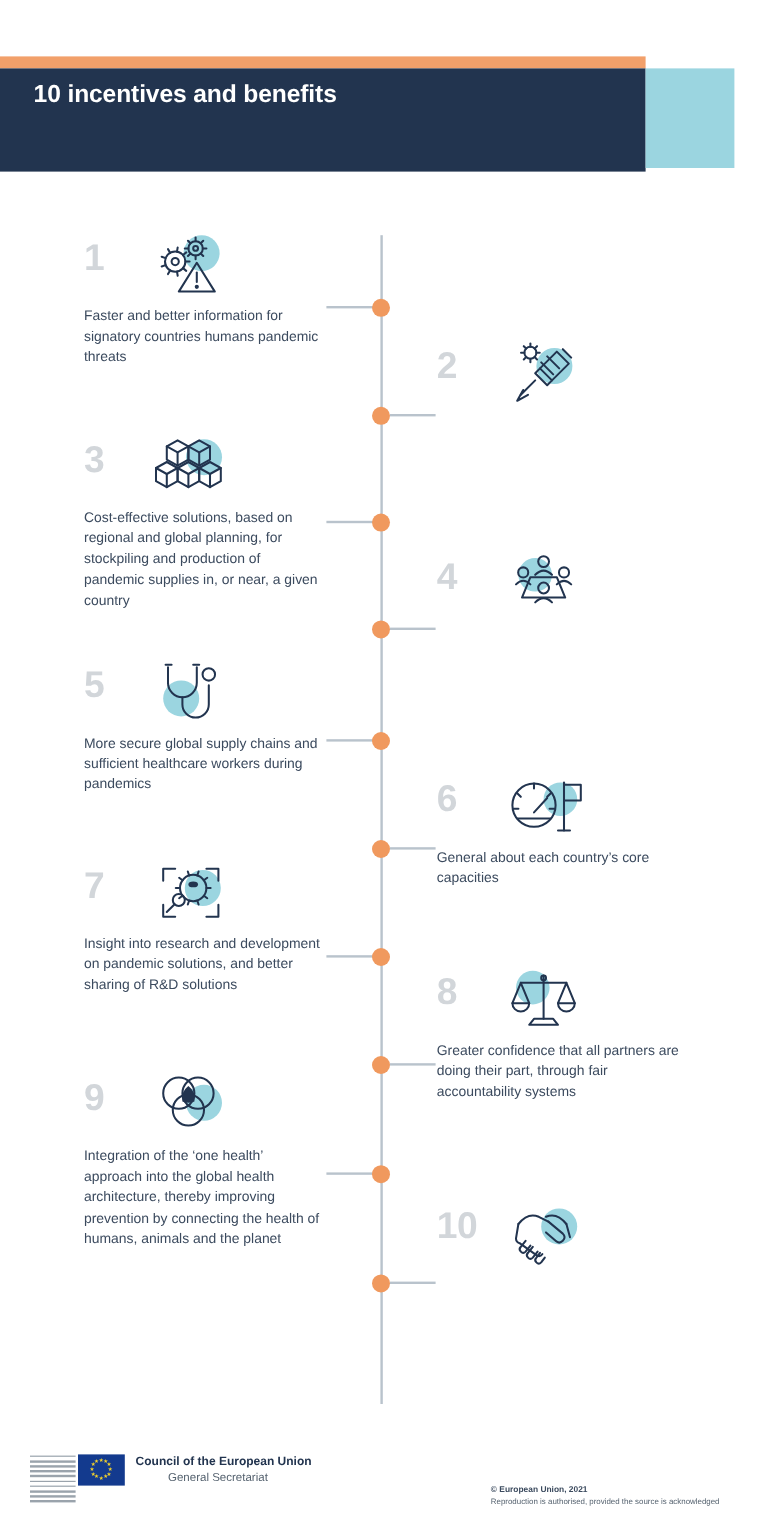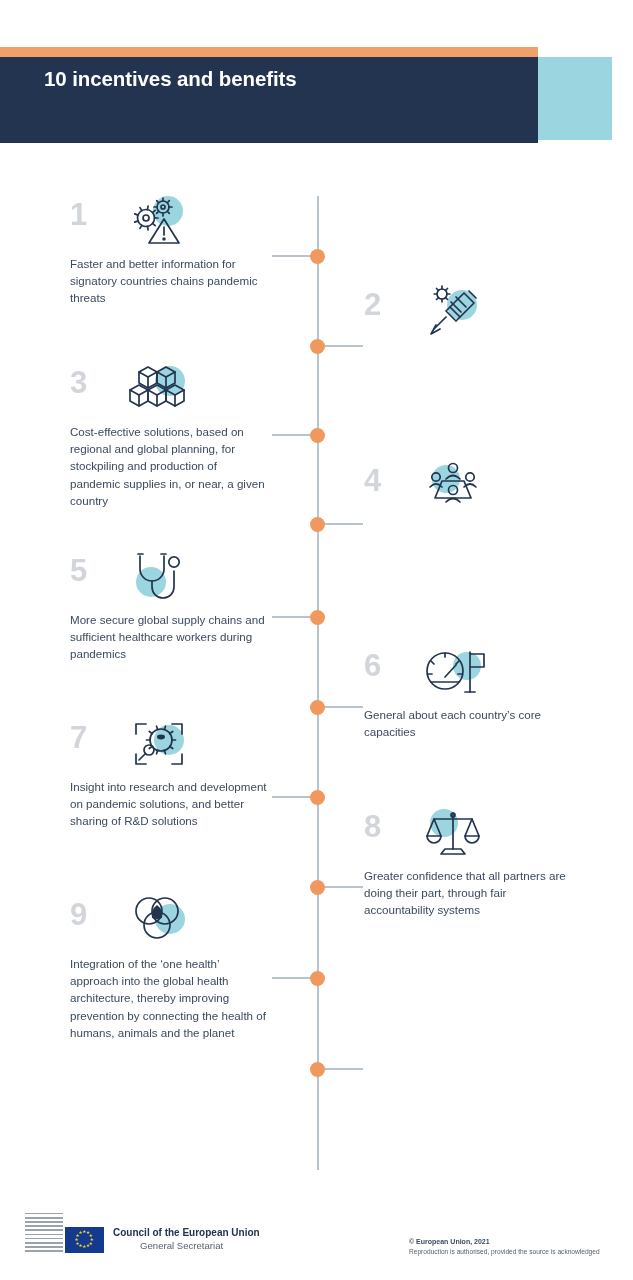--- a/index.html
+++ b/index.html
@@ -43,21 +43,21 @@
     position: absolute;
     left: 28px;
     top: 19px;
     width: 490px;
     color: #ffffff;
     font-size: 20.5px;
     font-weight: bold;
     line-height: 25px;
     letter-spacing: -0.1px;
   }
-  #header-title .line { display: block; white-space: nowrap; margin-left: 16px; }
+  #header-title .line { display: block; white-space: nowrap; }
   #header-accent-square {
     position: absolute;
     left: 538px;
     top: 57px;
     width: 74px;
     height: 83px;
     background: #9BD5E0;
   }
 
   
@@ -127,21 +127,21 @@
     left: 0;
     top: 1205px;
     width: 633px;
     height: 70px;
   }
   #footer-logo {
     position: absolute;
     left: 25px;
     top: 7px;
     display: flex;
-    align-items: flex-end;
+    align-items: flex-start;
   }
   #logo-lines {
     width: 38px;
     height: 40px;
     display: flex;
     flex-direction: column;
     justify-content: flex-end;
     gap: 2.6px;
     padding-bottom: 1px;
   }
@@ -261,21 +261,21 @@
               <line x1="37.00" y1="8.00" x2="37.00" y2="5.00"></line>
               <line x1="41.24" y1="9.76" x2="43.36" y2="7.64"></line>
               <circle cx="37" cy="14" r="2"></circle>
               <path d="M38 26 L53 50 H23 Z"></path>
               <line x1="38" y1="34" x2="38" y2="42"></line>
               <circle cx="38" cy="46" r="0.9" fill="#22344F"></circle>
             </g>
           </svg>
         </div>
       </div>
-      <div class="item-text">Faster and better information for signatory countries chains pandemic threats</div>
+      <div class="item-text">Faster and better information for signatory countries humans pandemic threats</div>
     </div>
     <div class="item item-right" style="top: 283px;">
       <div class="item-head">
         <div class="item-number">2</div>
         <div class="item-icon">
           <svg width="66" height="60" viewBox="0 0 66 60">
             <circle cx="42" cy="22" r="15" fill="#9BD5E0"></circle>
             <g fill="none" stroke="#22344F" stroke-width="1.7" stroke-linecap="round" stroke-linejoin="round">
               <circle cx="22" cy="11" r="5"></circle>
               <line x1="27.00" y1="11.00" x2="29.80" y2="11.00"></line>
@@ -451,20 +451,38 @@
               <circle cx="39" cy="18" r="13"></circle>
               <circle cx="31" cy="32" r="13"></circle>
             </g>
             <path d="M31 12 a13 13 0 0 1 5 13 a13 13 0 0 1 -10 0 a13 13 0 0 1 5 -13 Z" fill="#22344F" stroke="none"></path>
           </svg>
         </div>
       </div>
       <div class="item-text">Integration of the ‘one health’ approach into the global health architecture, thereby improving prevention by connecting the health of humans, animals and the planet</div>
     </div>
     <div class="item item-right" style="top: 1000px;">
+      <div class="item-head">
+        <div class="item-number">10</div>
+        <div class="item-icon">
+          <svg width="66" height="60" viewBox="0 0 66 60">
+            <circle cx="46" cy="22" r="15" fill="#9BD5E0"></circle>
+            <g fill="none" stroke="#22344F" stroke-width="1.7" stroke-linecap="round" stroke-linejoin="round">
+              <path d="M12 20 q8 -10 17 -6 l8 4"></path>
+              <path d="M52 20 q-8 -10 -17 -6"></path>
+              <path d="M37 18 l12 10 q3 3 0 6 q-3 3 -6 0 l-8 -7"></path>
+              <path d="M12 20 l-2 12 q0 3 3 4 l14 10 q3 2 5 -1"></path>
+              <path d="M18 34 l-4 5 q-2 2 0 4 q2 2 4 0 l4 -5"></path>
+              <path d="M24 39 l-4 5 q-2 2 0 4 q2 2 4 0 l4 -5"></path>
+              <path d="M30 44 l-3 4 q-2 2 0 4 q2 2 4 0 l3 -4"></path>
+              <path d="M52 20 l3 11"></path>
+            </g>
+          </svg>
+        </div>
+      </div>
     </div>
   </div>
 
 <div id="footer">
   <div id="footer-logo">
     <div id="logo-lines">
       <span></span>
         <span></span>
         <span></span>
         <span></span>

